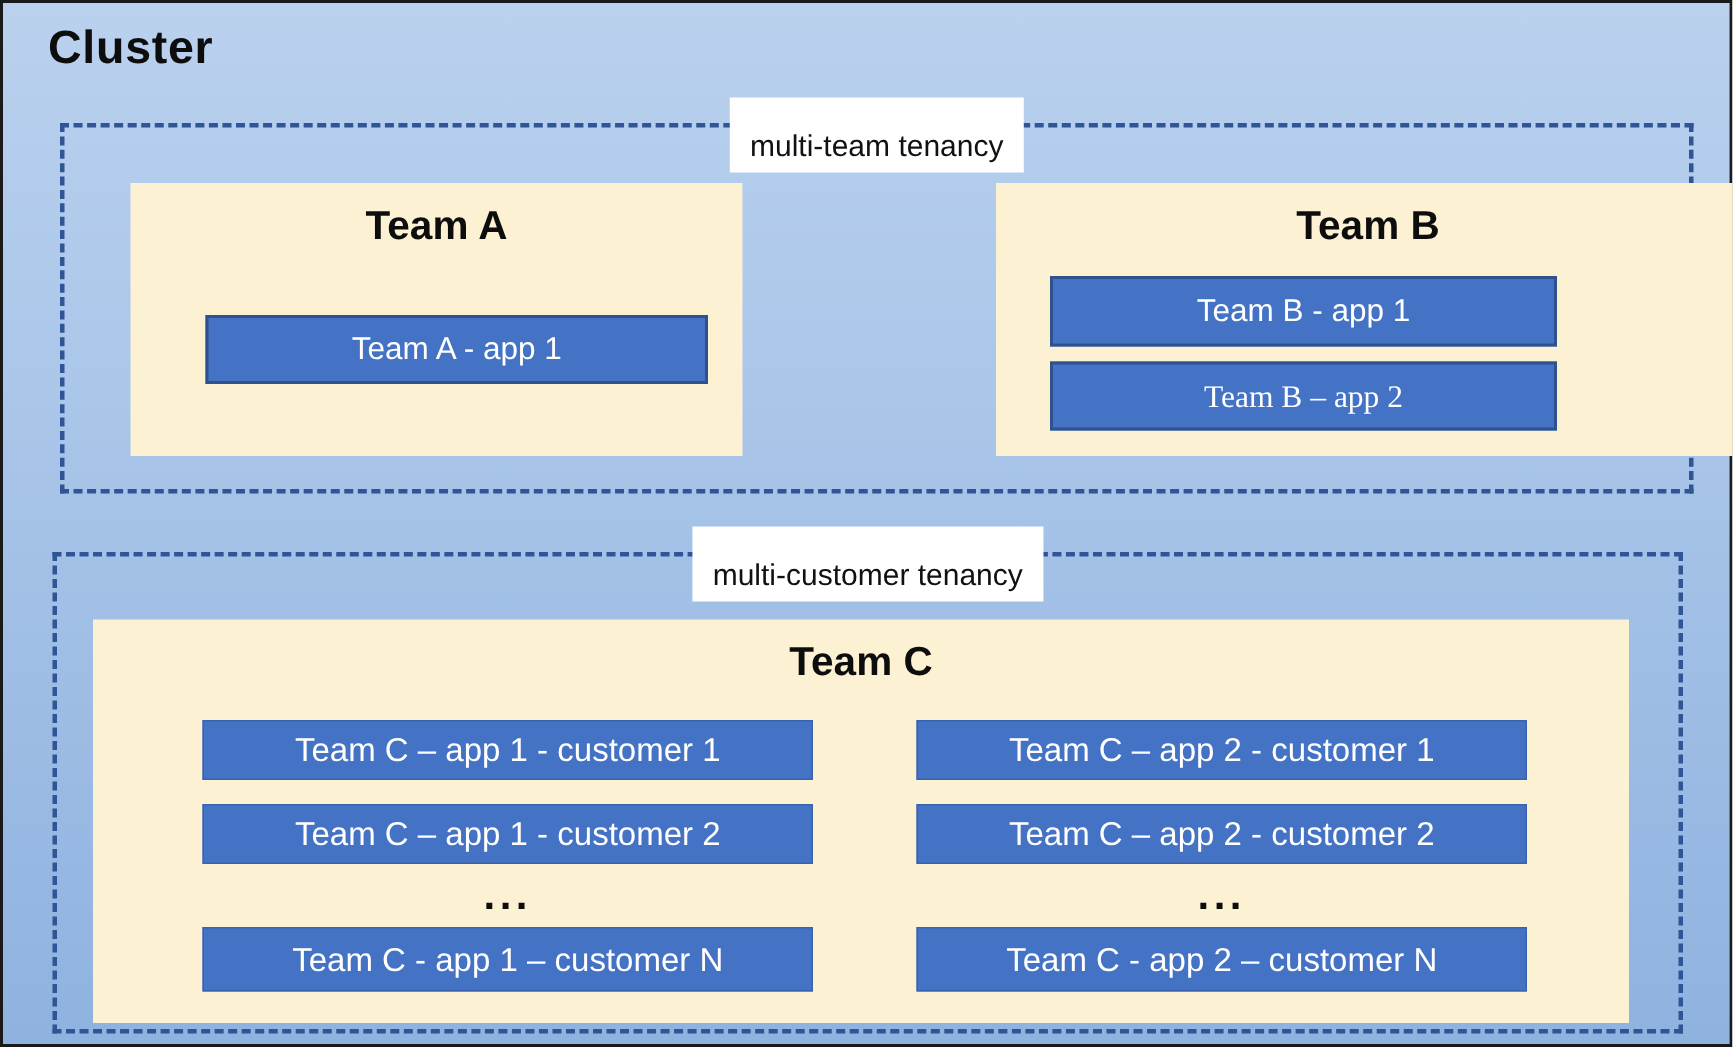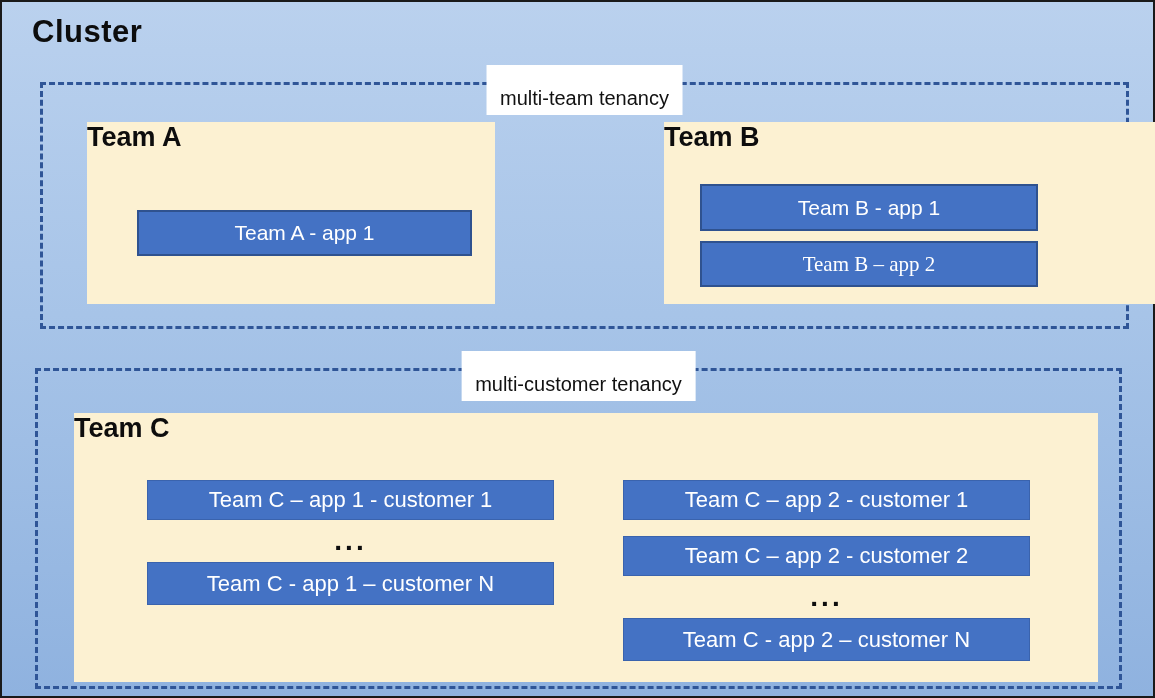--- a/index.html
+++ b/index.html
@@ -25,37 +25,38 @@
   .dashed-box.multi-customer { left:33px; top:366px; width:1087px; height:321px; }
   .tenancy-label {
     position:absolute; top:-20px; left:50%; transform:translateX(-50%);
     background:#ffffff; color:#111; font-size:20px;
     padding:22px 14px 6px 14px; white-space:nowrap; line-height:1.1;
   }
   .panel {
     position:absolute; background:#fcf1d2; box-sizing:border-box;
   }
   .panel-title {
-    text-align:left; font-weight:bold; font-size:27px; color:#0d0d0d;
+    text-align:center; font-weight:bold; font-size:27px; color:#0d0d0d;
+    padding-top:13px;
   }
   .app {
     position:absolute; box-sizing:border-box;
     background:#4472c4; border:2px solid #2f528f;
     color:#fff; font-size:21px;
     display:flex; align-items:center; justify-content:center;
     white-space:nowrap;
   }
   
   .panel.team-a { left:44px;  top:37px; width:408px; height:182px; }
   .panel.team-b { left:621px; top:37px; width:496px; height:182px; }
   .panel.team-a .app { left:38px; top:88px;  width:335px; height:46px;margin-left:12px; }
   .panel.team-b .app.app-1 { left:36px; top:62px;  width:338px; height:47px; }
   .panel.team-b .app.app-2 { left:36px; top:119px; width:338px; height:46px;font-family:Liberation Serif, serif; }
   
-  .panel.team-c { left:36px; top:42px; width:1024px; height:269px; }
+  .panel.team-c { left:24px; top:42px; width:1024px; height:269px; }
   .team-c-col {
     position:absolute; top:67px; width:407px;
     display:flex; flex-direction:column;
   }
   .team-c-col.col-1 { left:73px; }
   .team-c-col.col-2 { left:549px; }
   .team-c-col .app {
     position:relative; left:0; top:0; width:100%; height:40px;
     border:1px solid #3a63ad; flex:none; font-size:22px;
   }
@@ -91,20 +92,21 @@
     </div>
 
     <div class="dashed-box multi-customer">
       <div class="tenancy-label">multi-customer tenancy</div>
 
       <div class="panel team-c">
         <div class="panel-title">Team C</div>
 
         <div class="team-c-col col-1">
           <div class="app">Team C – app 1 - customer 1</div>
+          <div class="app">Team C – app 1 - customer 2</div>
           <div class="ellipsis">...</div>
           <div class="app last">Team C - app 1 – customer N</div>
         </div>
 
         <div class="team-c-col col-2">
           <div class="app">Team C – app 2 - customer 1</div>
           <div class="app">Team C – app 2 - customer 2</div>
           <div class="ellipsis">...</div>
           <div class="app last">Team C - app 2 – customer N</div>
         </div>

